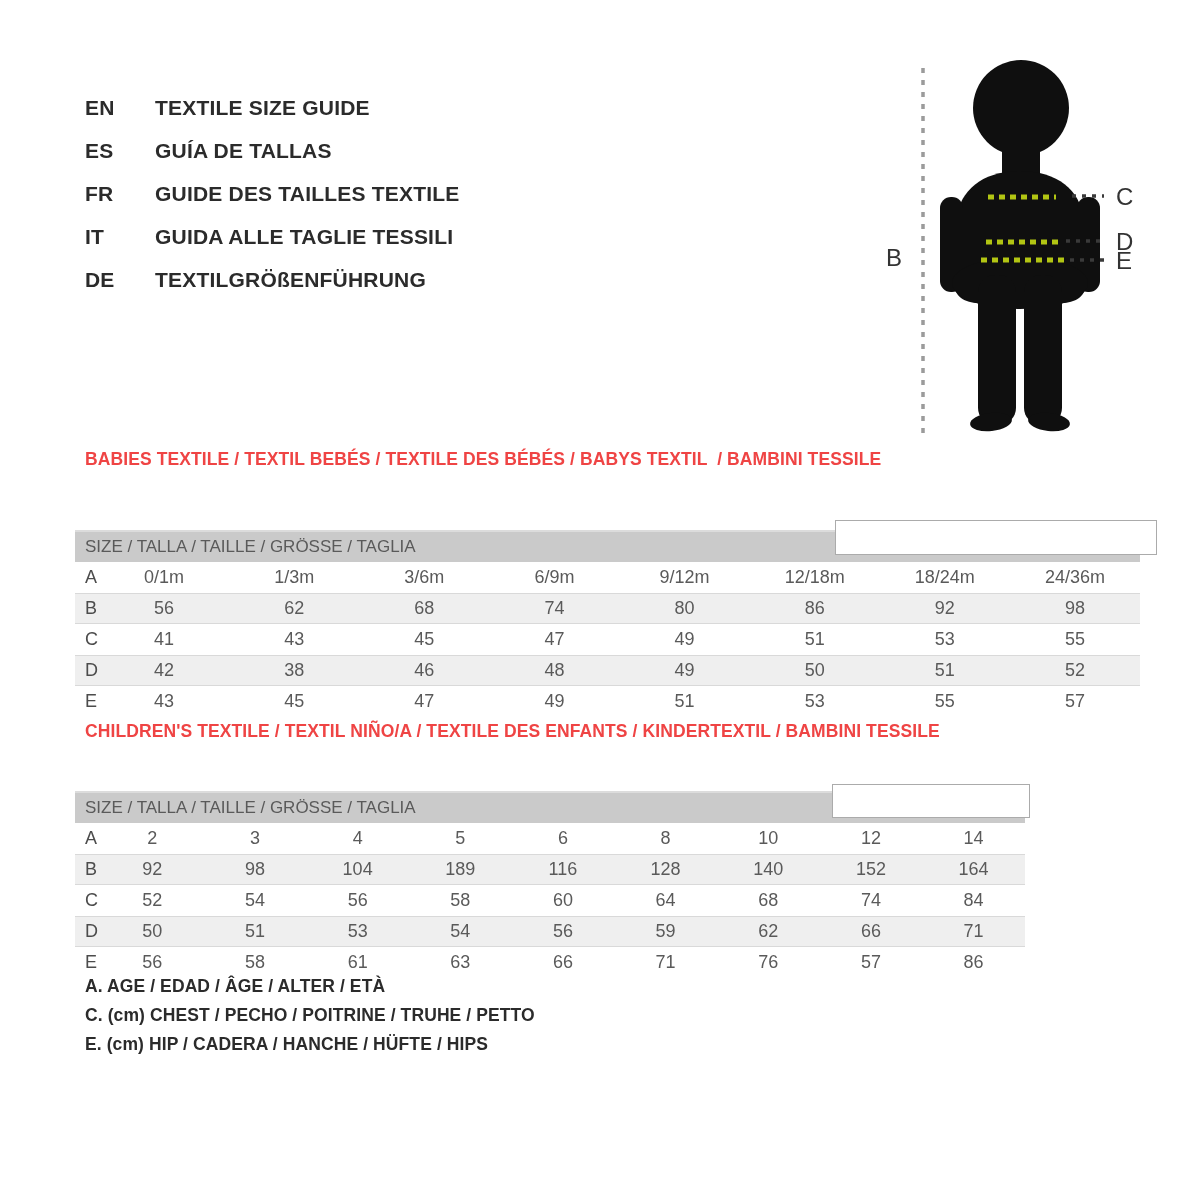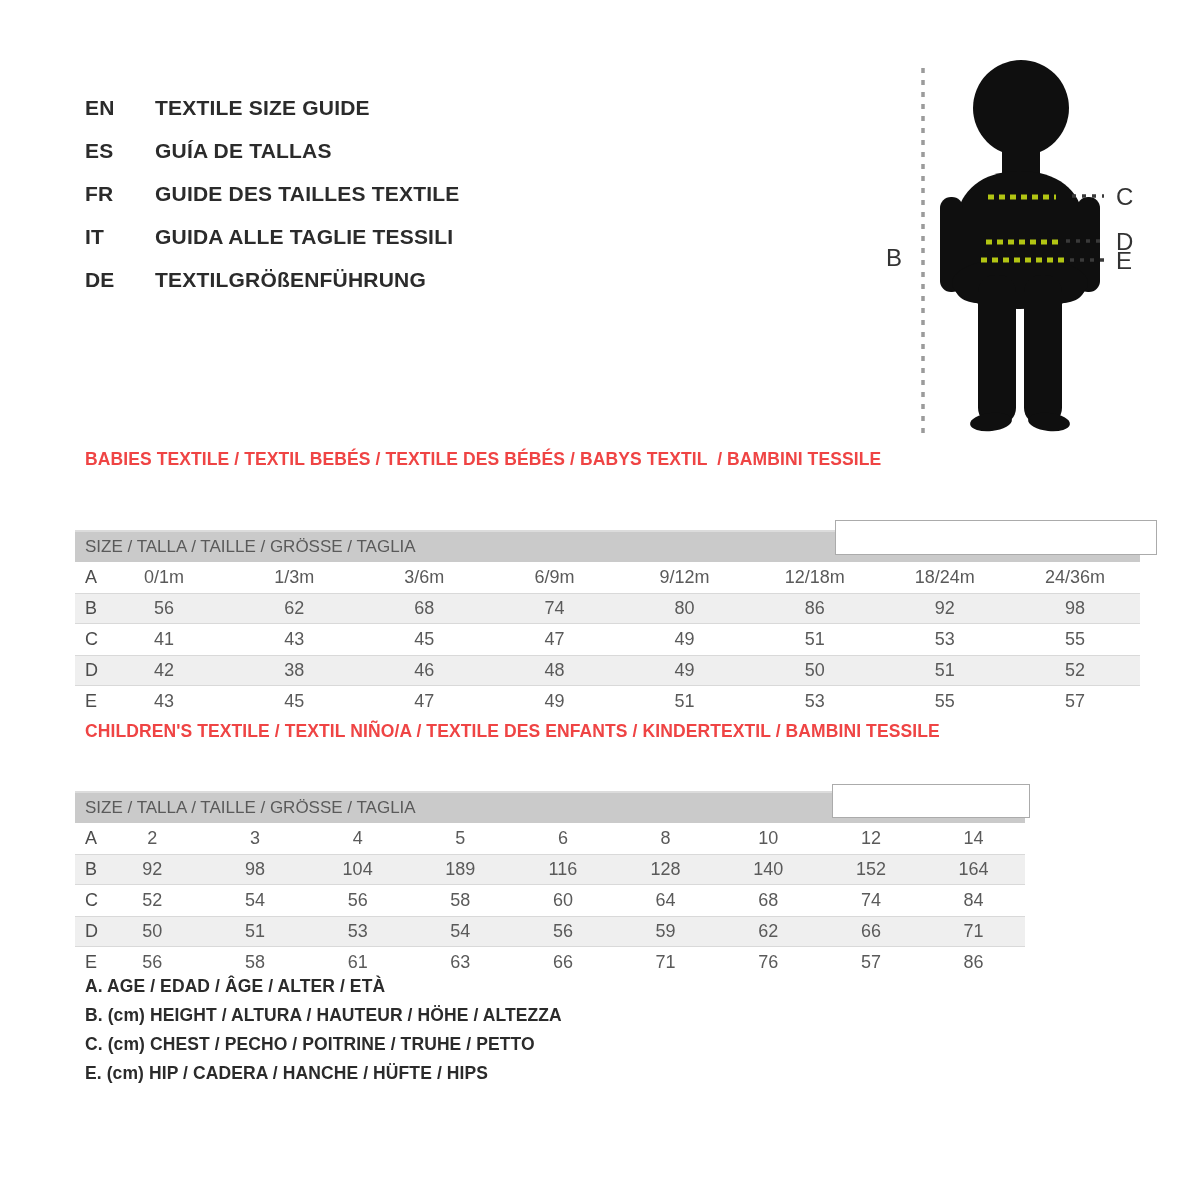--- a/index.html
+++ b/index.html
@@ -260,18 +260,17 @@
             <td>76</td>
             <td>57</td>
             <td>86</td>
           </tr>
         </tbody>
     </table>
   </div>
 
   <div class="legend">
       <div class="legend-row">A. AGE / EDAD / ÂGE / ALTER / ETÀ</div>
-      <div class="legend-row">B. (cm) HEIGHT / ALTURA / HAUTEUR / HÖHE / ALTEZZA</div>
       <div class="legend-row">C. (cm) CHEST / PECHO / POITRINE / TRUHE / PETTO</div>
       <div class="legend-row">E. (cm) HIP / CADERA / HANCHE / HÜFTE / HIPS</div>
     </div>
 
 </div>
 
 </body></html>

